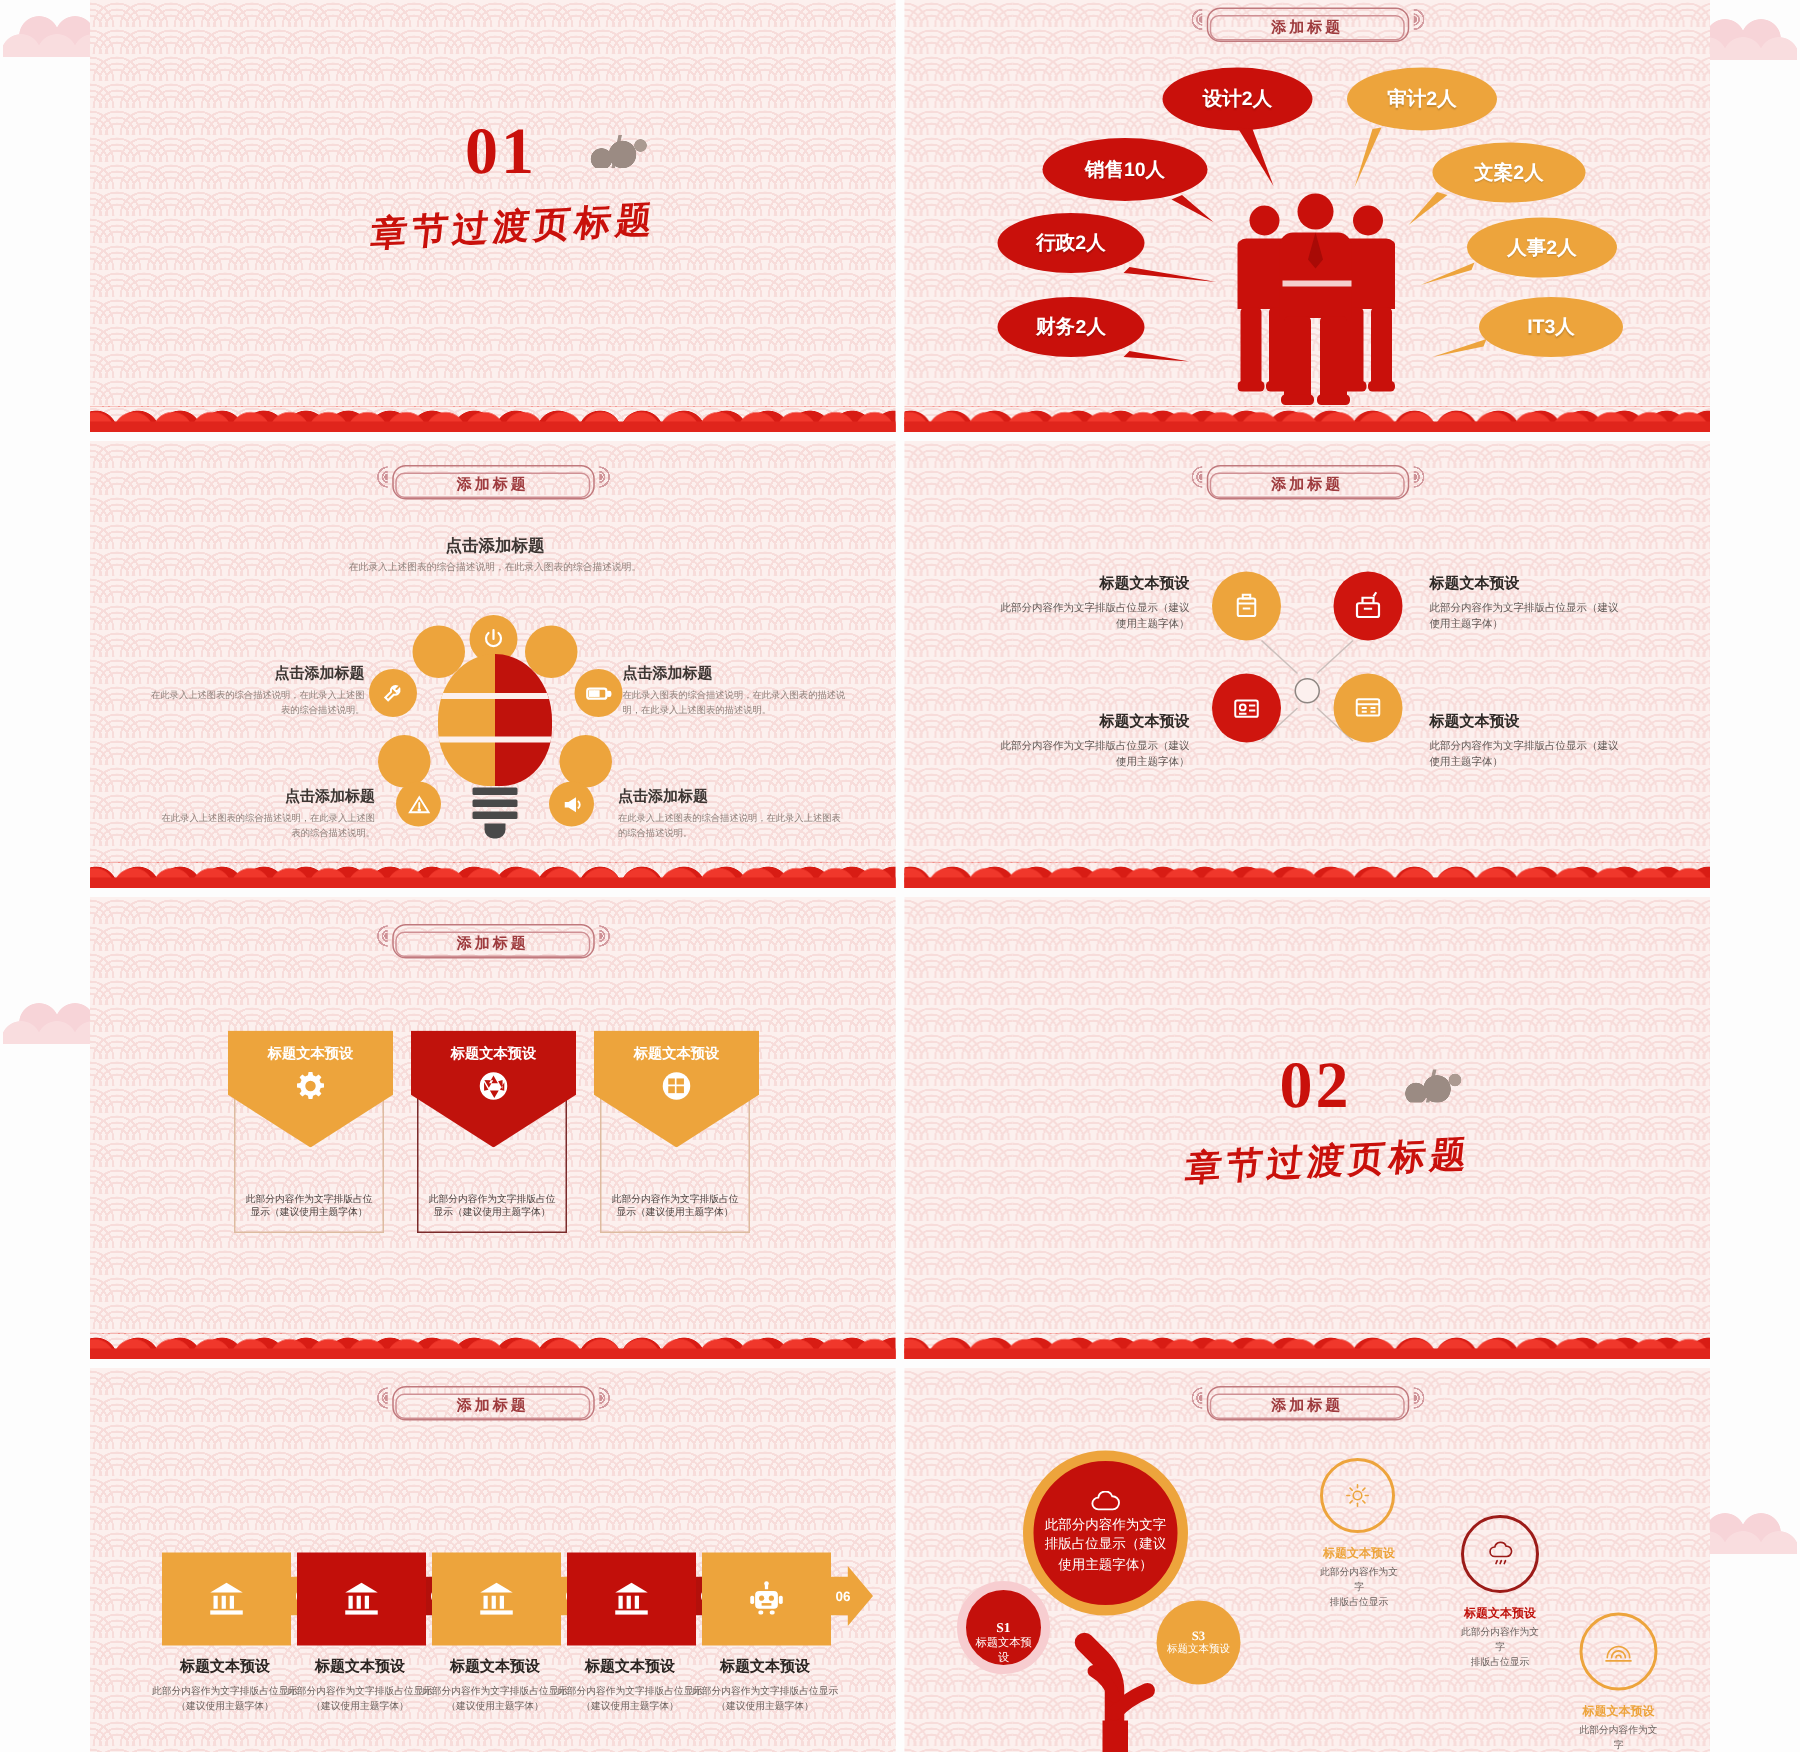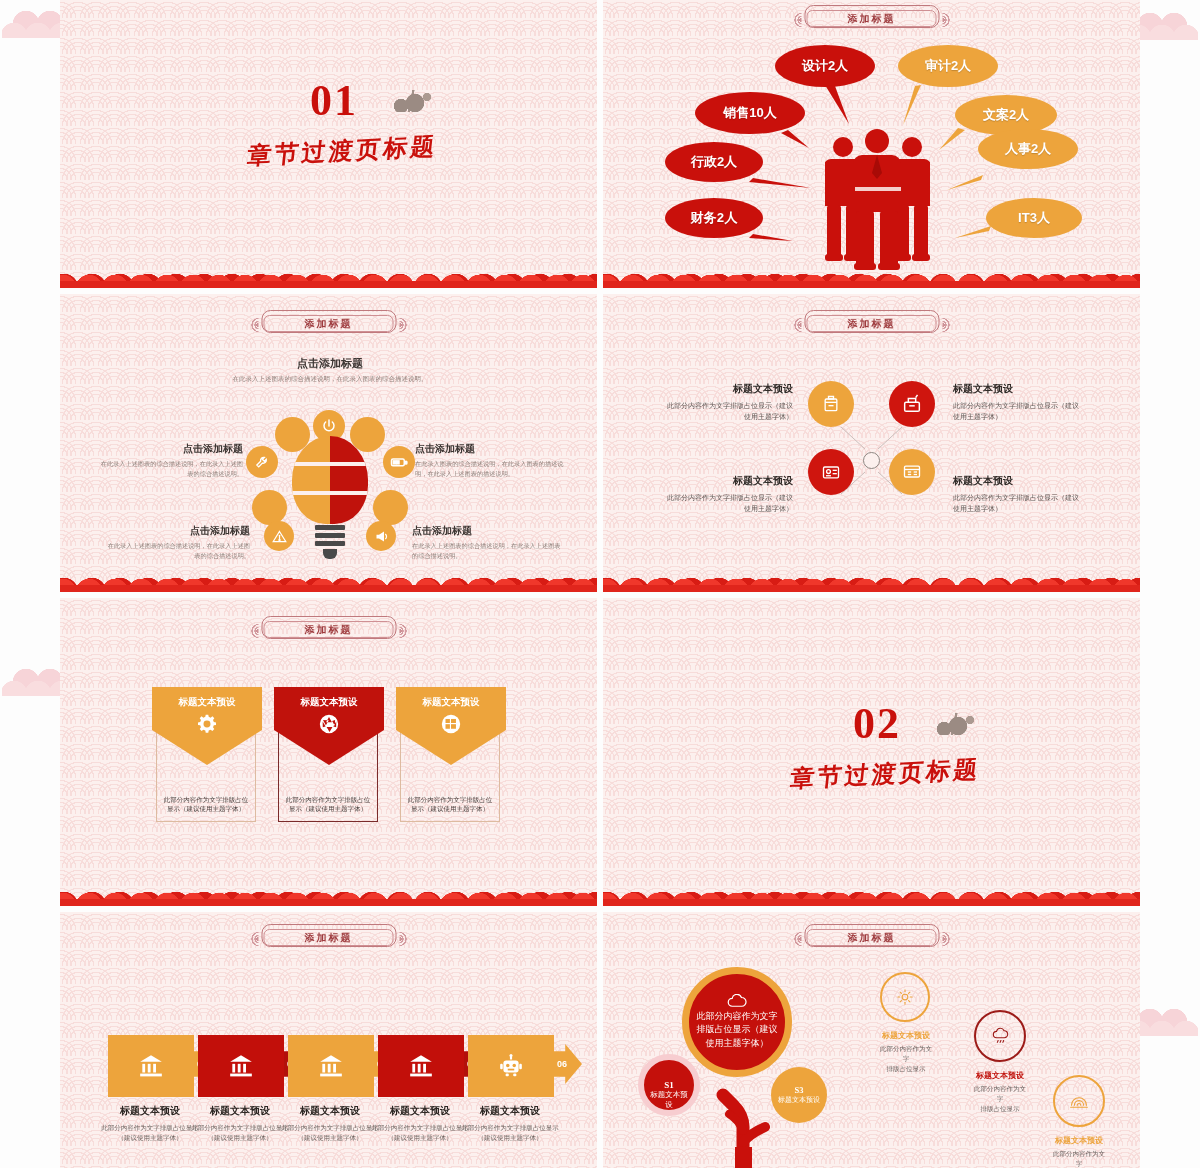--- a/index.html
+++ b/index.html
@@ -70,21 +70,21 @@
       radial-gradient(circle at 13px 17px, #f0372b 0 13px, transparent 13.5px),
       radial-gradient(circle at 13px 17px, transparent 0 5px, #d81c14 5px 6px, transparent 6.5px),
       radial-gradient(circle at 13px 17px, transparent 0 9px, #d81c14 9px 10px, transparent 10.5px);
     background-size: 26px 17px;
   }
   .scallop .r-base { bottom: 0; height: 7px; background: #e0251c; }
 
   
   .plaque {
     position: absolute; left: 50%; transform: translateX(-50%);
-    display: flex; align-items: flex-end; justify-content: center; gap: 3px;
+    display: flex; align-items: flex-start; justify-content: center; gap: 3px;
   }
   .plaque .frame {
     border: 1.2px solid #c0797d; border-radius: 9px;
     padding: 1.5px;
   }
   .plaque .inner {
     border: 0.8px solid #cf9094; border-radius: 6px;
     padding: 2px 40px;
     color: #9e3b3e; font-weight: bold; letter-spacing: 2px;
     white-space: nowrap;
@@ -243,21 +243,21 @@
         <polygon points="150,178 208,188 146,182" fill="#c9100b"></polygon>
         <polygon points="150,234 190,241 146,238" fill="#c9100b"></polygon>
         <polygon points="318,85 300,125 312,86" fill="#eda43c"></polygon>
         <polygon points="355,128 336,150 362,130" fill="#eda43c"></polygon>
         <polygon points="380,175 344,190 378,180" fill="#eda43c"></polygon>
         <polygon points="388,226 352,238 386,231" fill="#eda43c"></polygon>
       </svg>
 
       <div class="bubble bub-org" style="left:295px; top:45px; width:100px; height:42px; font-size:13px;">审计2人</div>
       <div class="bubble bub-org" style="left:352px; top:95px; width:102px; height:40px; font-size:13px;">文案2人</div>
-      <div class="bubble bub-org" style="left:375px; top:129px; width:100px; height:40px; font-size:13px;">人事2人</div>
+      <div class="bubble bub-org" style="left:375px; top:145px; width:100px; height:40px; font-size:13px;">人事2人</div>
       <div class="bubble bub-org" style="left:383px; top:198px; width:96px; height:40px; font-size:13px;">IT3人</div>
 
       <div class="people" style="left:222px; top:125px; width:105px; height:145px;">
         <svg width="105" height="145" viewBox="0 0 105 145">
           <g fill="#c9100b">
             <circle cx="18" cy="22" r="10"></circle>
             <path d="M6 34 h24 a7 7 0 0 1 7 7 v40 h-38 v-40 a7 7 0 0 1 7 -7 z"></path>
             <rect x="2" y="80" width="14" height="52" rx="3"></rect>
             <rect x="21" y="80" width="14" height="52" rx="3"></rect>
             <rect x="0" y="129" width="18" height="7" rx="3"></rect>

